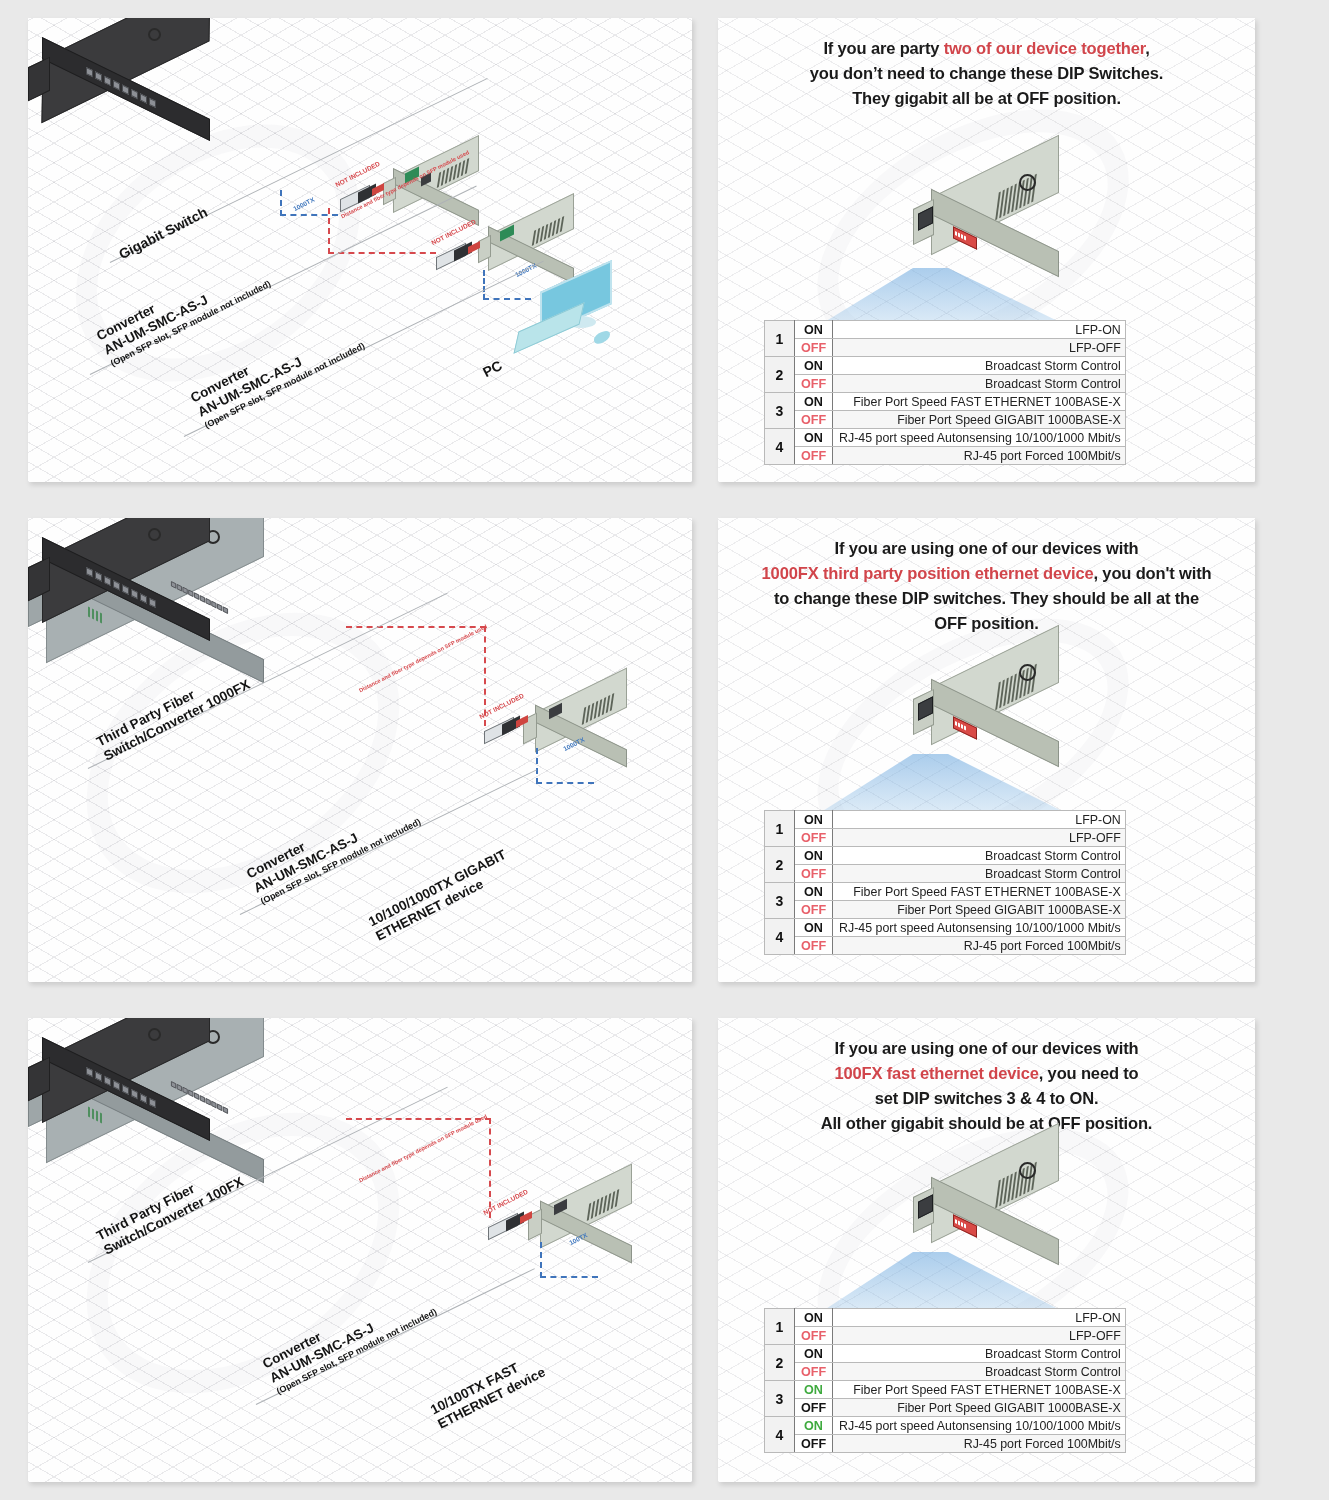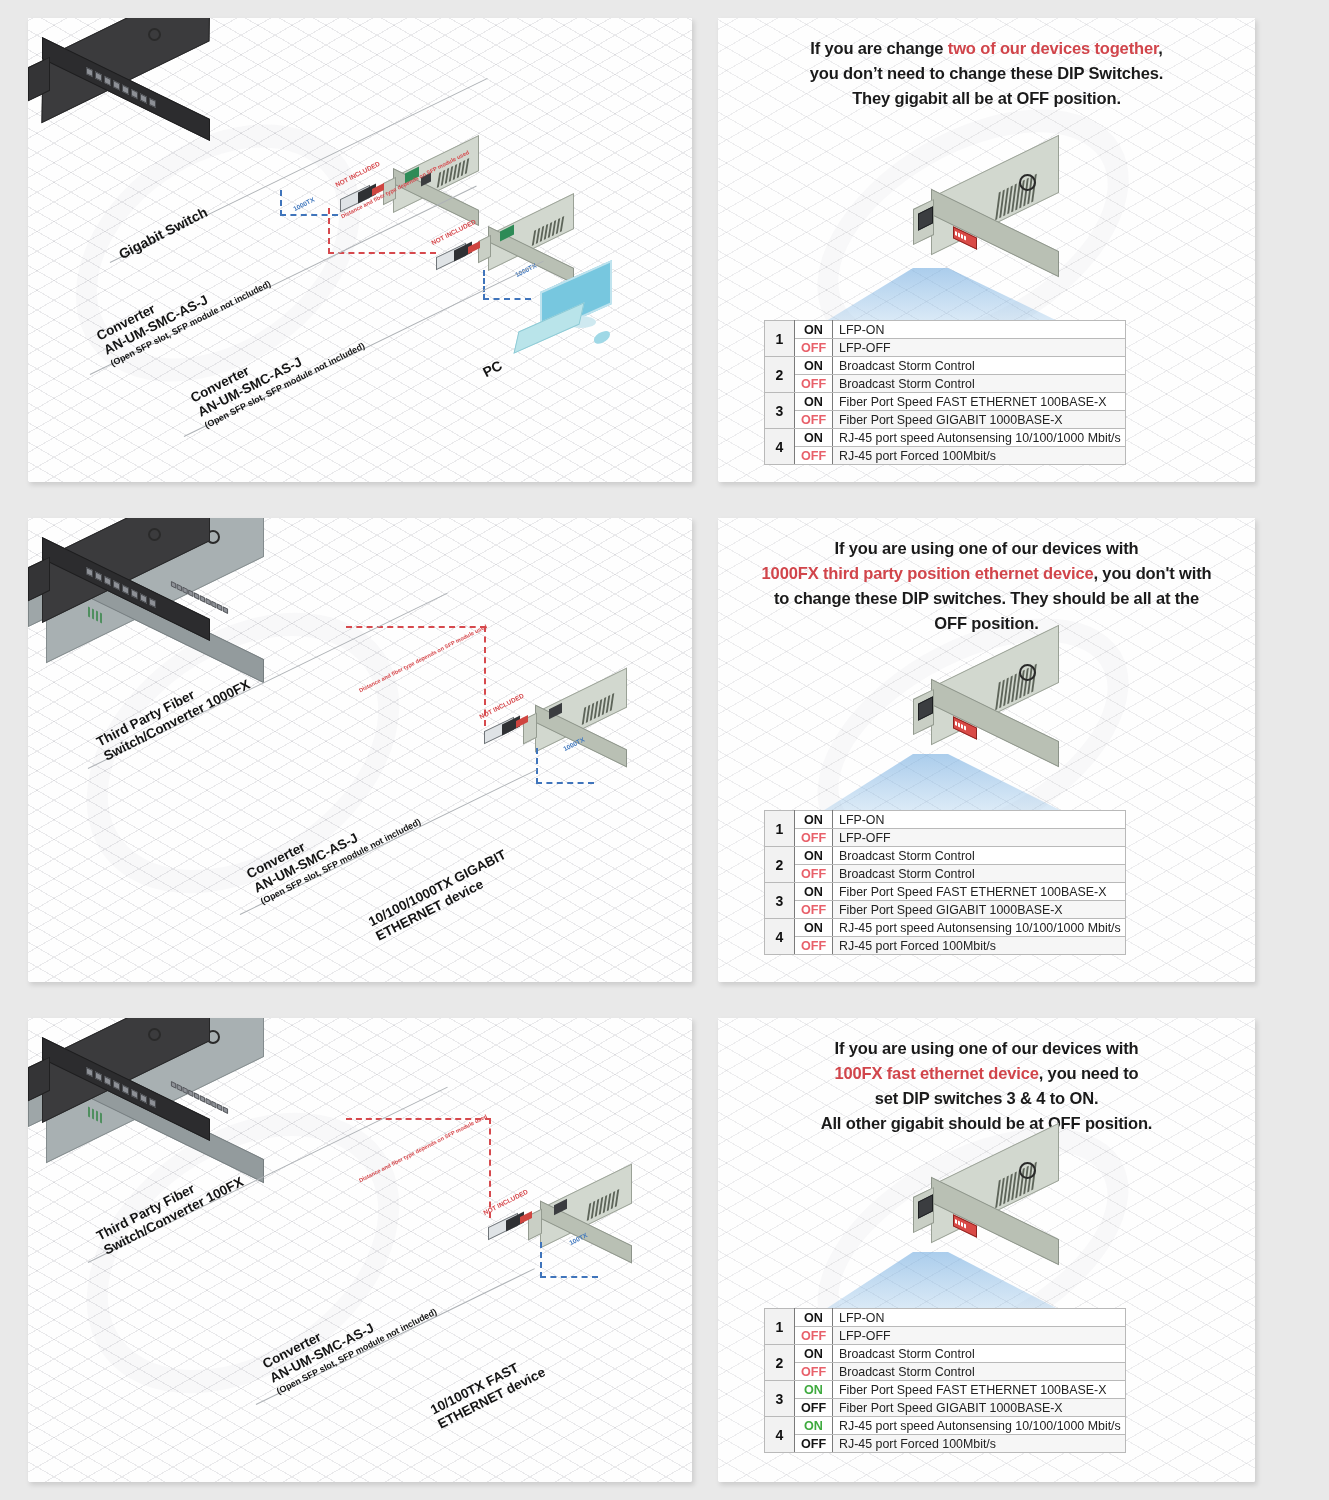--- a/index.html
+++ b/index.html
@@ -67,20 +67,21 @@
     font-size: 12.4px;
     table-layout: fixed;
   }
   .dip-table td {
     border: 1px solid #b9b9b9;
     padding: 1px 4px;
     height: 18px;
     white-space: nowrap;
     overflow: hidden;
     color: #222;
+    text-align: right;
   }
   td.num {
     width: 30px; text-align: center;
     font-weight: bold; font-size: 14px;
     background: #f2f2f2; color: #111;
     border-right: 1.5px solid #7a7a7a;
   }
   td.state {
     width: 38px; text-align: center;
     font-weight: bold; font-size: 12.6px;
@@ -302,21 +303,21 @@
       </div>
     </div>
   </div>
 
   <div class="cell right">
     <div class="panel">
       <div class="isogrid sparse"></div>
       <div class="watermark" style="left:90px; top:110px; width:330px; height:210px;"></div>
 
       <div class="headline">
-        <span>If you are change </span><span class="hl-red">two of our devices together</span><span>,</span><br>
+        <span>If you are party </span><span class="hl-red">two of our device together</span><span>,</span><br>
         <span>you don’t need to change these DIP Switches.</span><br>
         <span>They gigabit all be at OFF position.</span>
       </div>
 
       <div class="beam" style="left:100px; top:250px; width:250px; height:58px; clip-path: polygon(38% 0, 52% 0, 100% 100%, 0 100%);"></div>
 
       <div class="conv" style="left:195px; top:148px; width:175px; height:110px;">
         <div class="top" style="left:18px; top:0; width:128px; height:58px; transform:skewY(-26deg);"></div>
         <div class="front" style="left:18px; top:54px; width:128px; height:26px; transform:skewY(26deg);"></div>
         <div class="side" style="left:0; top:38px; width:21px; height:36px; transform:skewY(-26deg);"></div>

